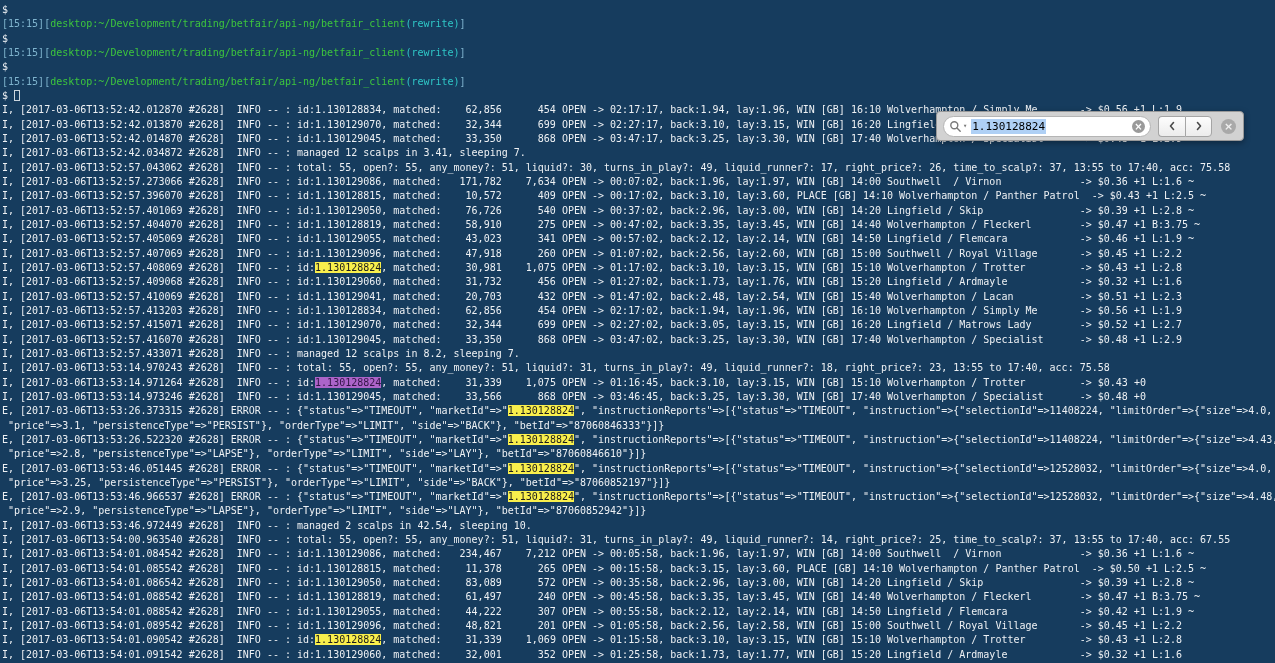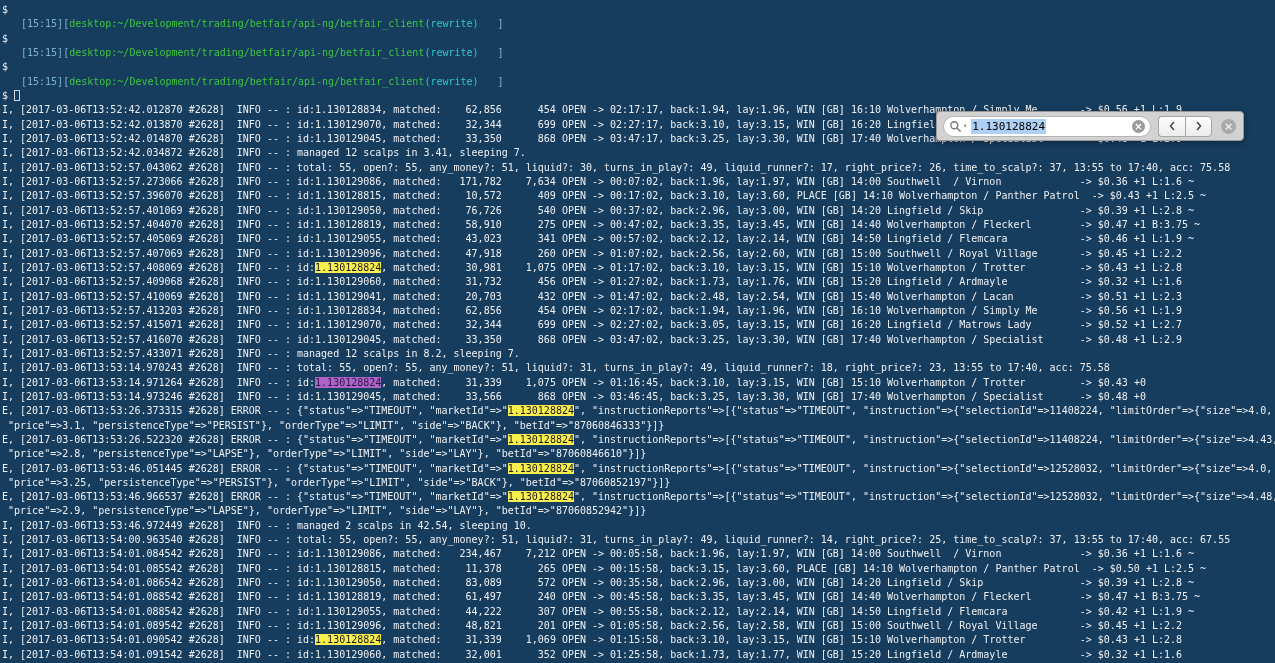--- a/index.html
+++ b/index.html
@@ -2,21 +2,21 @@
 <html><head>
 <meta charset="utf-8">
 <style>
   html,body{margin:0;padding:0;background:#000;}
   .screen{position:relative;width:1275px;height:663px;background:#163C5E;overflow:hidden;
           font-family:"DejaVu Sans Mono",monospace;}
   #terminal{position:absolute;left:0;top:0;right:0;bottom:0;padding:3px 0 0 2px;
             font-size:10px;line-height:14.34px;white-space:pre;color:#EEF1F4;}
   .term-line{height:14.34px;}
   .seg-default{color:#EEF1F4;}
-  .seg-bracket{color:#7FB4CE;margin-left:19px;}
+  .seg-bracket{color:#7FB4CE;}
   .seg-path{color:#3DC53D;}
   .seg-branch{color:#2FC7C7;text-align:center;}
   .seg-match{background:#F9EF4C;color:#1c1c1c;}
   .seg-current{background:#AC64C9;color:#331548;}
   .seg-cursor{display:inline-block;width:6px;height:11px;border:1px solid #CCD6DE;
               box-sizing:border-box;vertical-align:-2px;}
   .find-bar{position:absolute;left:936px;top:111px;width:308px;height:30px;background:#D2D2D2;
             border:1px solid #999;border-radius:4px;box-shadow:0 2px 6px rgba(0,0,0,.35);
             display:flex;align-items:center;padding:0 6px;box-sizing:border-box;gap:7px;z-index:5;}
   .find-field{flex:0 0 auto;width:208px;height:21px;background:#fff;border:1px solid #B5B5B5;

